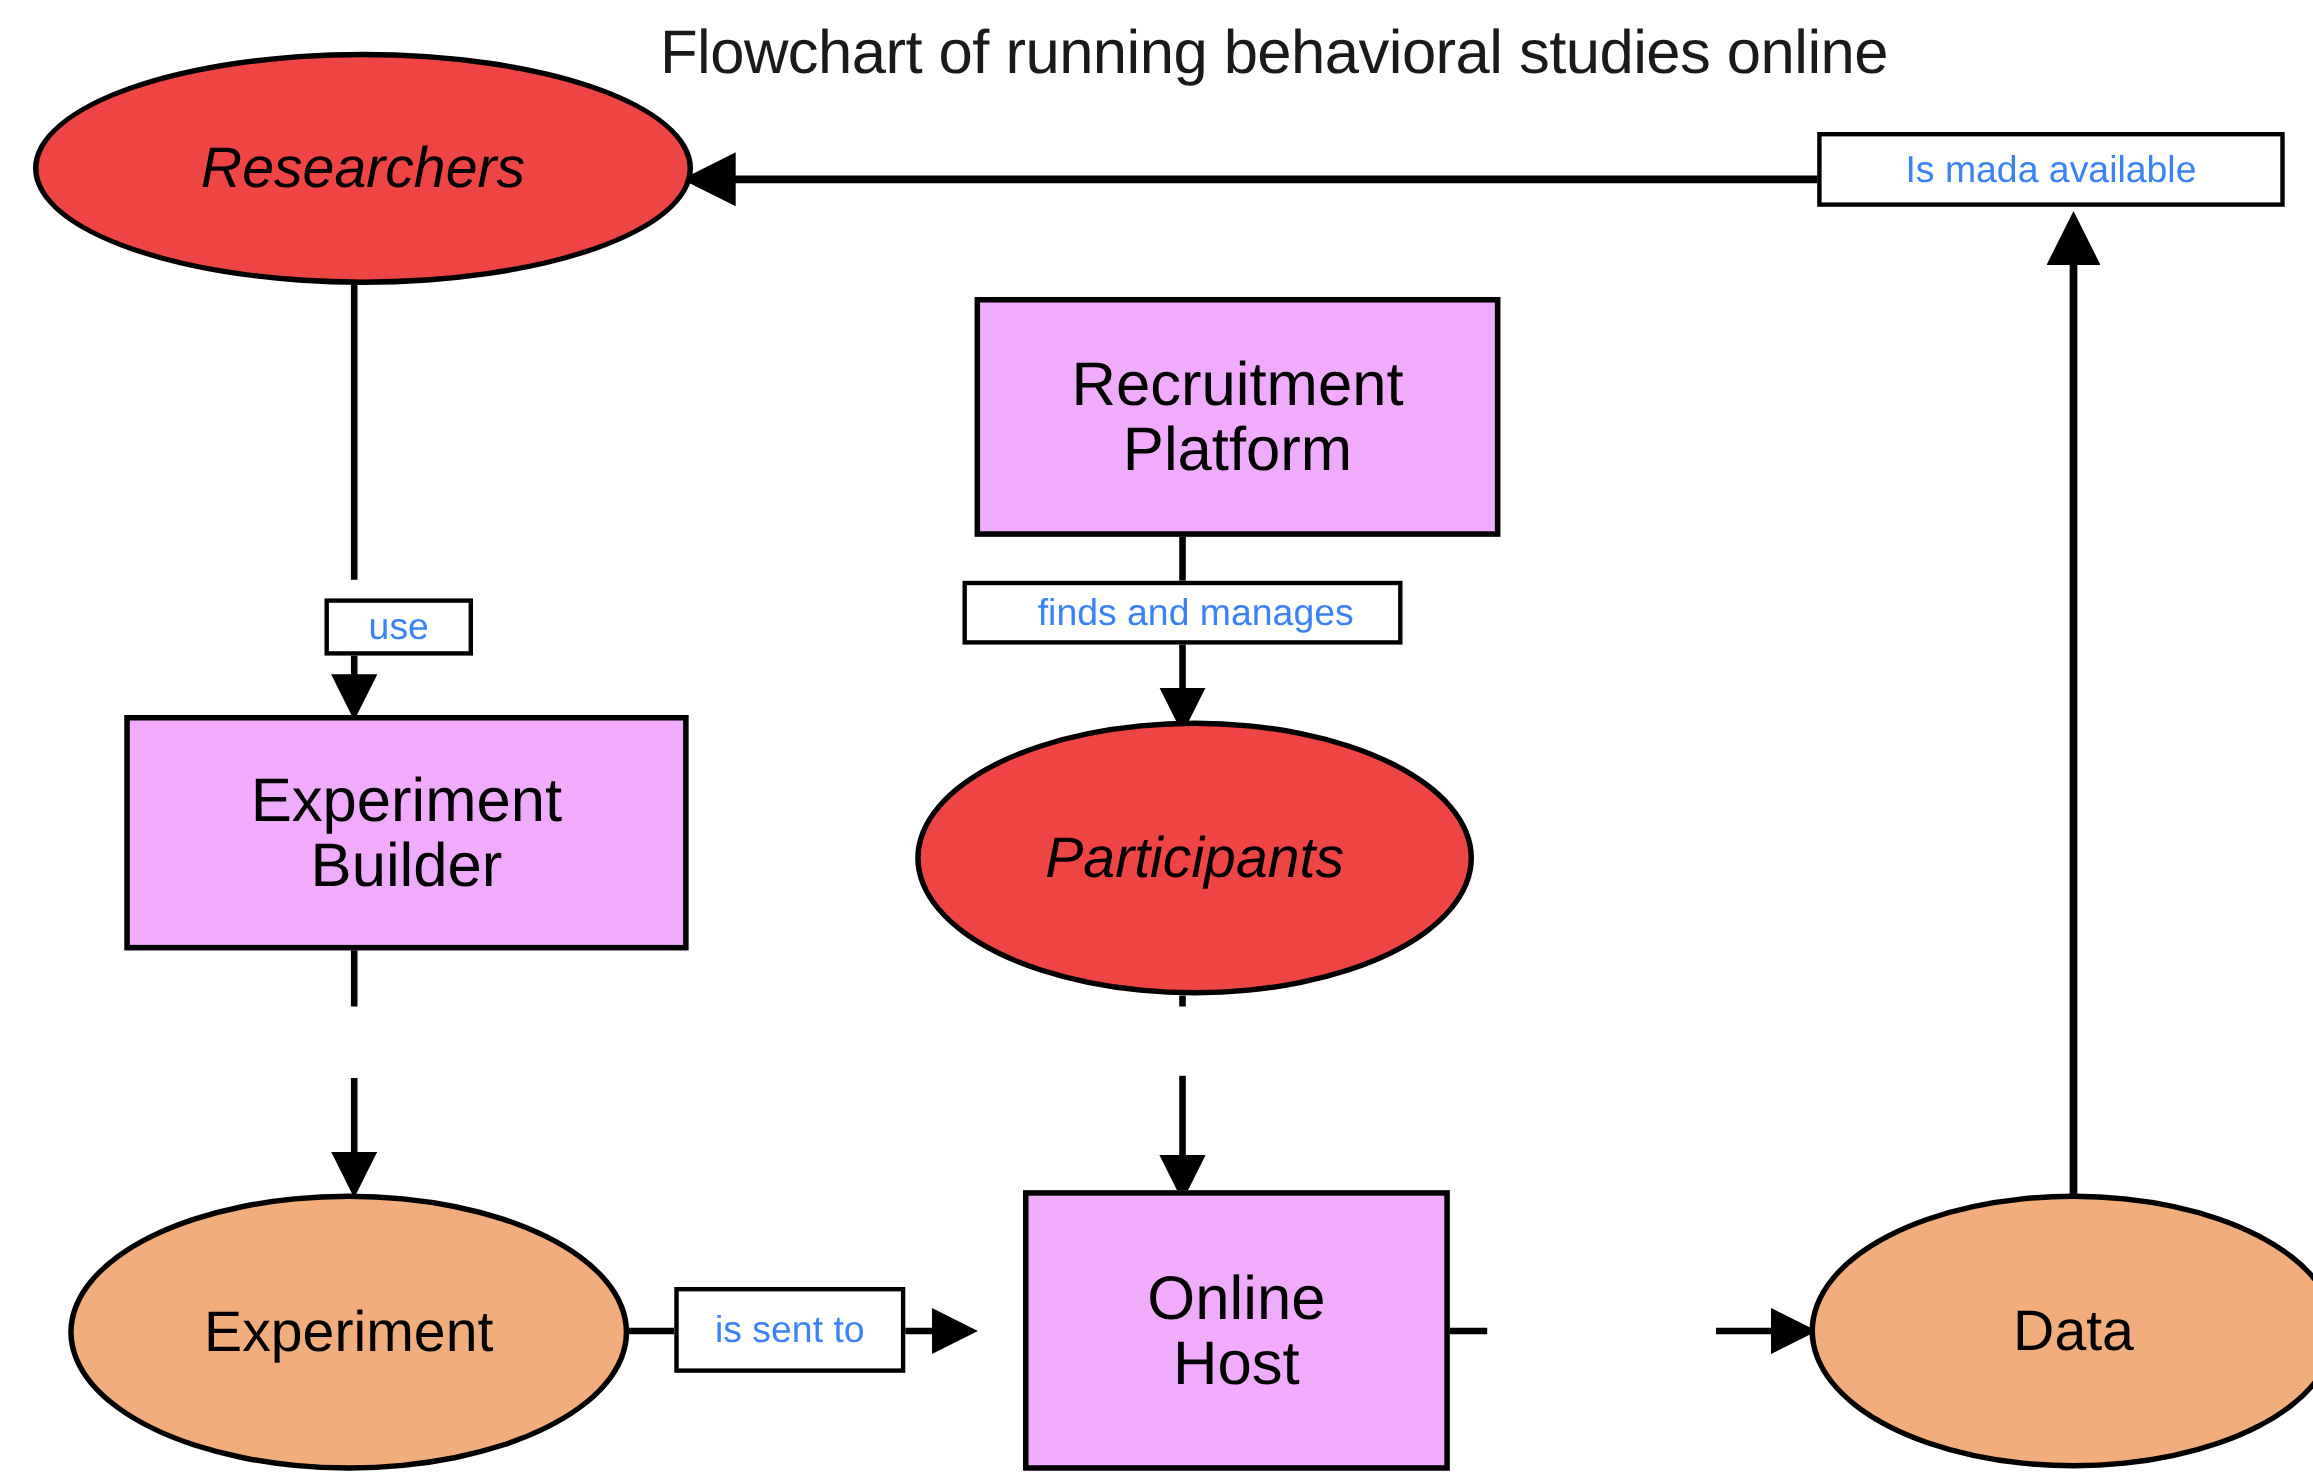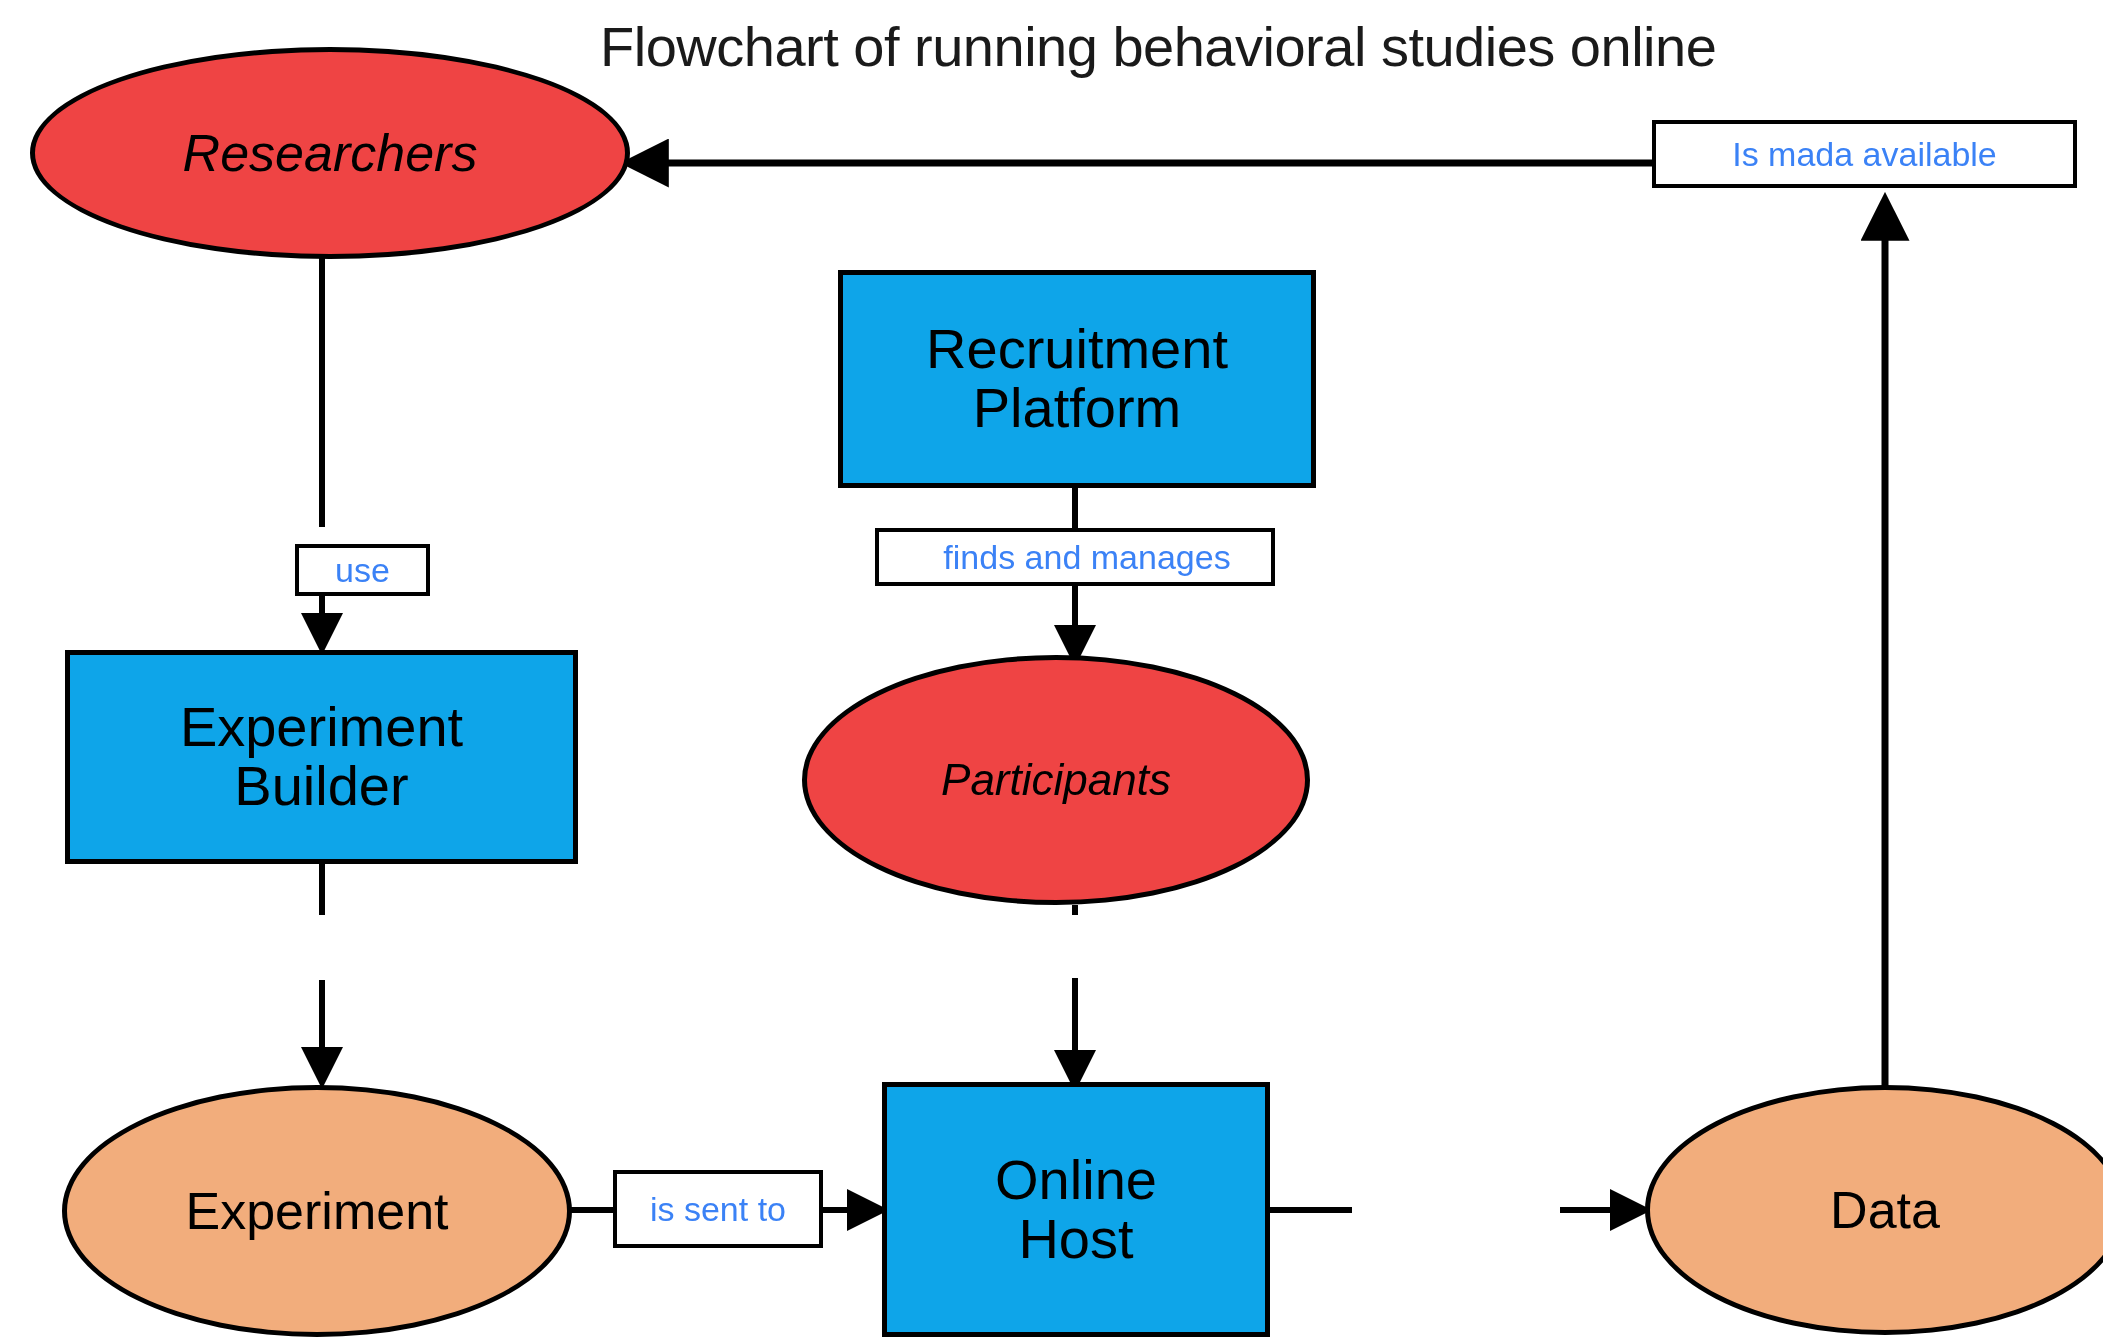--- a/index.html
+++ b/index.html
@@ -36,21 +36,21 @@
     white-space: pre-line;
     font-family: "Liberation Sans", sans-serif;
   }
   .node.ellipse {
     border-radius: 50%;
   }
   .node.rect {
     border-radius: 0;
   }
   .fill-green { background: #ef4444; font-style: italic; }
-  .fill-blue  { background: #0ea5e9; }
+  .fill-blue  { background: #f0abfc; margin-left: 48px; }
   .fill-orange{ background: #f2ad7c; }
 
   
   .edge-label {
     position: absolute;
     box-sizing: border-box;
     display: flex;
     align-items: center;
     justify-content: center;
     background: #ffffff;
@@ -108,21 +108,21 @@
     <line x1="1715" y1="163" x2="628" y2="163" stroke="#000000" stroke-width="7" marker-end="url(#arrow)"></line>
   </svg>
 
   <div id="diagram-title">Flowchart of running behavioral studies online</div>
 
   <div class="node ellipse fill-green" style="left:30px; top:47px; width:600px; height:212px; font-size:52px;">Researchers</div>
 
   <div class="node rect fill-blue" style="left:838px; top:270px; width:478px; height:218px; font-size:56px;">Recruitment
 Platform</div>
 
-  <div class="node ellipse fill-green" style="left:802px; top:655px; width:508px; height:250px; font-size:44px;">Participants</div>
+  <div class="node ellipse fill-green" style="left:832px; top:655px; width:508px; height:250px; font-size:52px;">Participants</div>
 
   <div class="node rect fill-blue" style="left:65px; top:650px; width:513px; height:214px; font-size:56px;">Experiment
 Builder</div>
 
   <div class="node ellipse fill-orange" style="left:62px; top:1085px; width:510px; height:252px; font-size:52px;">Experiment</div>
 
   <div class="node rect fill-blue" style="left:882px; top:1082px; width:388px; height:255px; font-size:56px;">Online
 Host</div>
 
   <div class="node ellipse fill-orange" style="left:1645px; top:1085px; width:480px; height:250px; font-size:52px;">Data</div>

